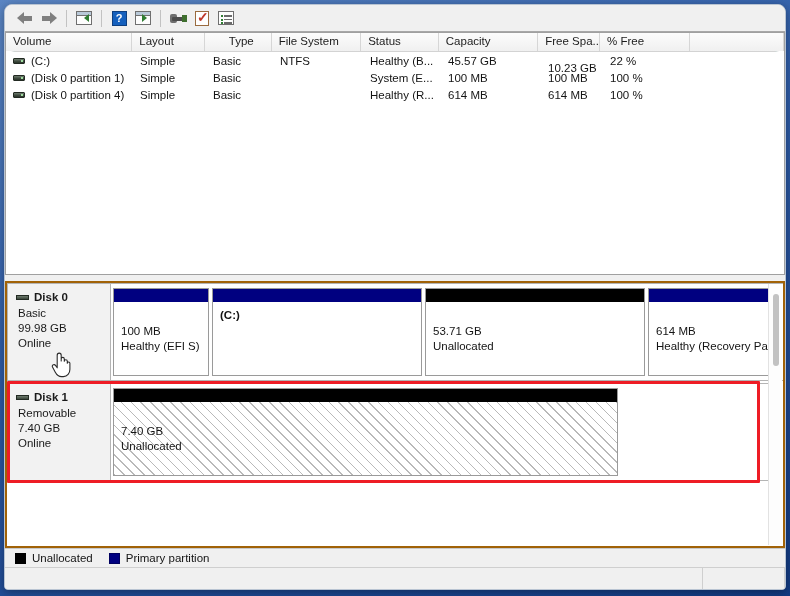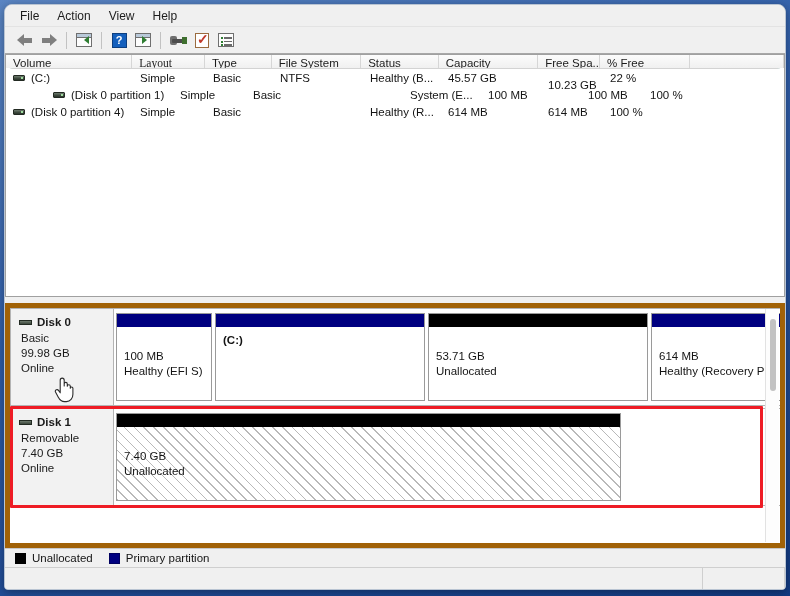--- a/index.html
+++ b/index.html
@@ -217,21 +217,21 @@
     border: 1px solid #a0a0a0;
     border-left: 1px solid #a0a0a0;
     margin: 0;
     position: relative;
     flex: 0 0 auto;
     display: flex;
     flex-direction: column;
     overflow: hidden;
   }
   .vol-header {
-    height: 14px;
+    height: 19px;
     display: flex;
     background: #5eead4;
     border-bottom: 1px solid #d3d3d3;
     flex: 0 0 auto;
     border-radius: 9px;
   }
   .vol-header .hcell {
     font-size: 11.5px;
     color: #1c1c1c;
     padding: 2px 0 0 7px;
@@ -275,21 +275,21 @@
   .splitter {
     height: 6px;
     background: #f0f0f0;
     flex: 0 0 auto;
   }
 
   
   .diskpane {
     flex: 1 1 auto;
     background: #ffffff;
-    border: 5px solid #a16207;
+    border: 2px solid #a16207;
     position: relative;
     overflow: hidden;
     min-height: 0;
   }
   .disk-row {
     display: flex;
     position: absolute;
     left: 0;
     width: 772px;
   }
@@ -436,26 +436,20 @@
   }
   .sb-left { width: 698px; }
   .sb-right { flex: 1 1 auto; }
 </style>
 </head>
 <body>
 
 <div class="window">
 
 
-  <div class="menubar">
-    <div class="menu-item">File</div>
-    <div class="menu-item">Action</div>
-    <div class="menu-item">View</div>
-    <div class="menu-item">Help</div>
-  </div>
 
   <div class="toolbar">
     <div class="tb-btn">
       <div class="arrow-l"></div>
     </div>
     <div class="tb-btn">
       <div class="arrow-r"></div>
     </div>
     <div class="tb-sep"></div>
     <div class="tb-btn">
@@ -493,22 +487,22 @@
           <div class="l l3"></div>
       </div>
     </div>
   </div>
 
   <div class="content">
 
     <div class="volpane">
       <div class="vol-header" id="vol-header">
           <div class="hcell" style="width: 127px;">Volume</div>
-          <div class="hcell" style="width: 73px; font-family: Liberation Serif, serif;">Layout</div>
-          <div class="hcell" style="width: 67px;">Type</div>
+          <div class="hcell" style="width: 73px;">Layout</div>
+          <div class="hcell" style="width: 67px; text-align: center;">Type</div>
           <div class="hcell" style="width: 90px;">File System</div>
           <div class="hcell" style="width: 78px;">Status</div>
           <div class="hcell" style="width: 100px;">Capacity</div>
           <div class="hcell" style="width: 62px;">Free Spa...</div>
           <div class="hcell" style="width: 90px;">% Free</div>
           <div class="hcell" style="width: 95px;"></div>
         </div>
       <div class="vol-body" id="vol-body">
           <div class="vrow">
             <div class="vcell" style="width: 127px;">
@@ -517,21 +511,21 @@
             </div>
             <div class="vcell" style="width: 73px;">Simple</div>
             <div class="vcell" style="width: 67px;">Basic</div>
             <div class="vcell" style="width: 90px;">NTFS</div>
             <div class="vcell" style="width: 78px;">Healthy (B...</div>
             <div class="vcell" style="width: 100px;">45.57 GB</div>
             <div class="vcell" style="width: 62px; margin-top: 15px;">10.23 GB</div>
             <div class="vcell" style="width: 90px;">22 %</div>
           </div>
           <div class="vrow">
-            <div class="vcell" style="width: 127px; margin-left: 40px;">
+            <div class="vcell" style="width: 127px;">
               <span class="drive-ico"></span>
               <span>(Disk 0 partition 1)</span>
             </div>
             <div class="vcell" style="width: 73px;">Simple</div>
             <div class="vcell" style="width: 67px;">Basic</div>
             <div class="vcell" style="width: 90px;"></div>
             <div class="vcell" style="width: 78px;">System (E...</div>
             <div class="vcell" style="width: 100px;">100 MB</div>
             <div class="vcell" style="width: 62px;">100 MB</div>
             <div class="vcell" style="width: 90px;">100 %</div>

